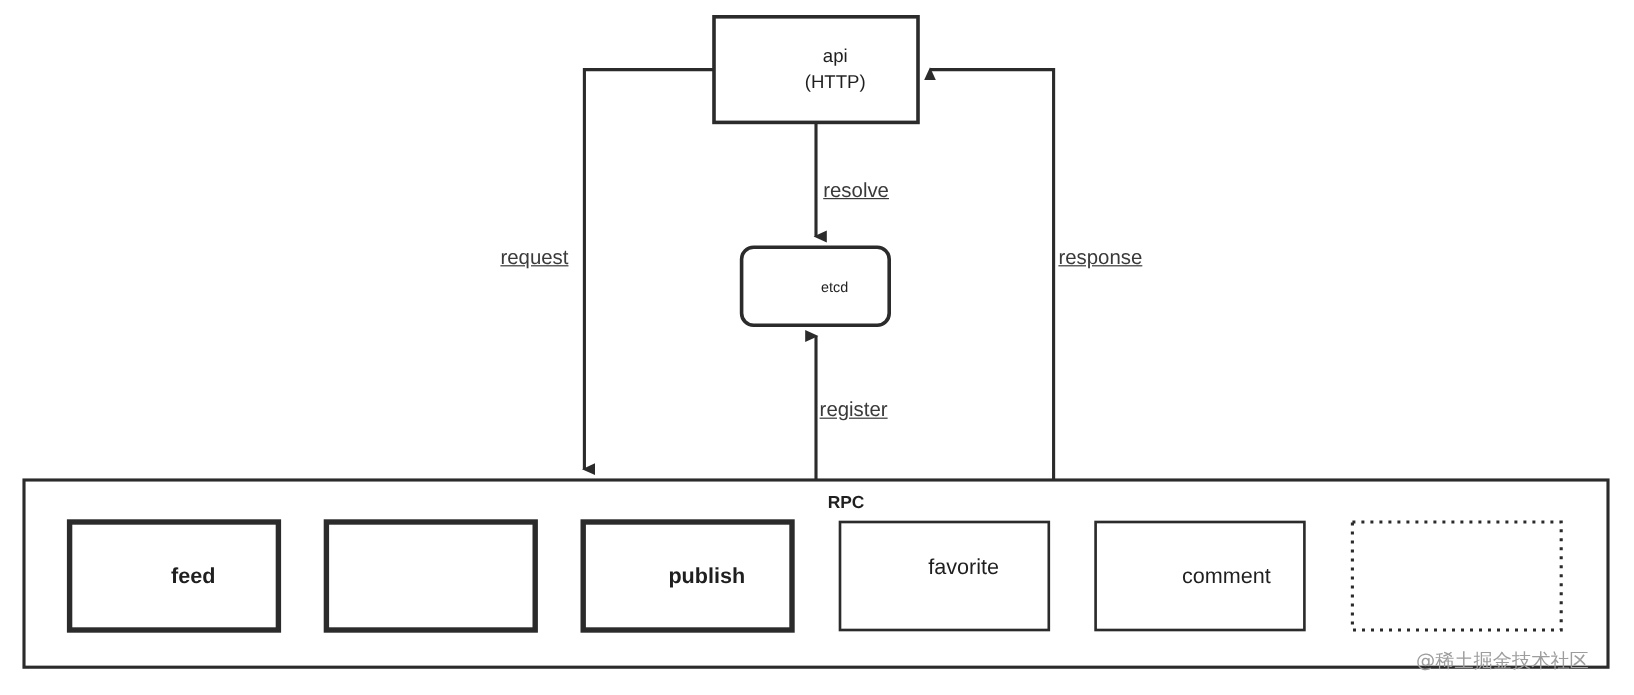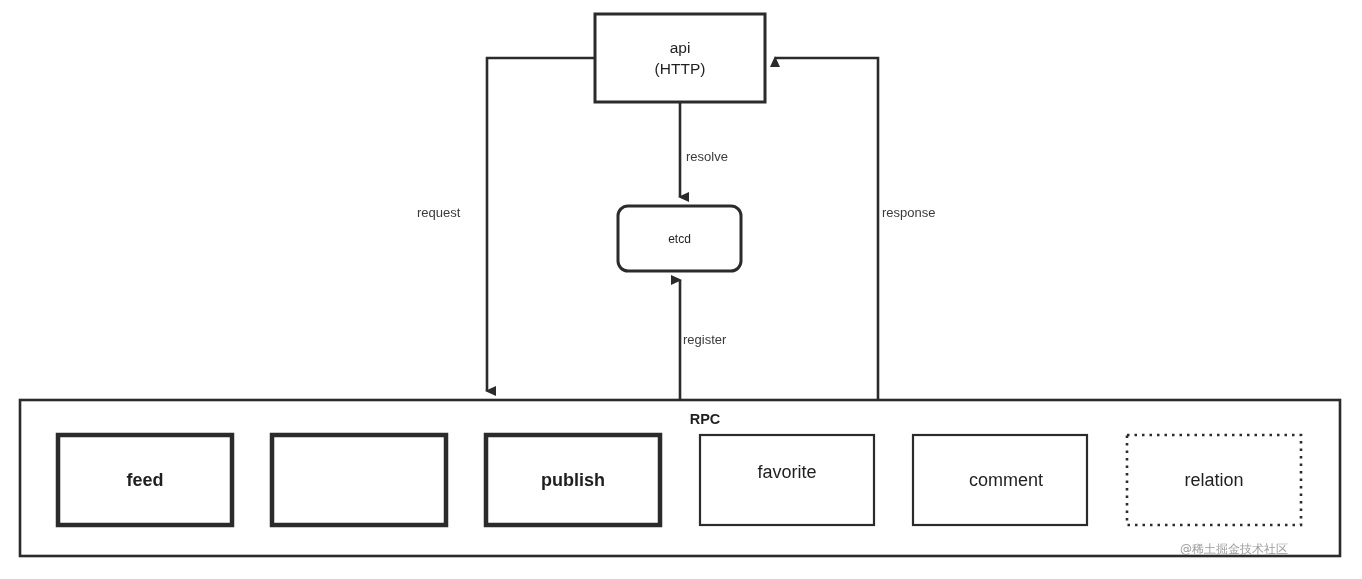--- a/index.html
+++ b/index.html
@@ -26,20 +26,21 @@
   }
   .node-label {
     position: absolute;
     display: flex;
     flex-direction: column;
     align-items: center;
     justify-content: center;
     text-align: center;
     color: #1f1f1f;
     pointer-events: none;
+    padding-left: 16px;
   }
   .api-label {
     font-size: 15.5px;
     line-height: 21px;
   }
   .etcd-label {
     font-size: 12px;
   }
   .svc-label {
     font-size: 18px;
@@ -50,27 +51,28 @@
   .rpc-title {
     position: absolute;
     font-size: 14.5px;
     font-weight: bold;
     color: #1f1f1f;
     text-align: center;
     margin-left: 24px;
   }
   .edge-label {
     position: absolute;
-    font-size: 13px;
+    font-size: 17px;
     color: #3a3a3a;
     white-space: nowrap;
+    text-decoration: underline;
   }
   .watermark {
     position: absolute;
-    font-size: 12px;
+    font-size: 16px;
     color: #9d9d9d;
     white-space: nowrap;
     font-family: "DejaVu Sans", sans-serif;
   }
 </style>
 </head>
 <body>
 
 <div id="canvas">
 
@@ -123,21 +125,20 @@
   </div>
 
   <div class="node-label etcd-label" style="left:618px; top:206px; width:123px; height:65px;">etcd</div>
 
   <div class="rpc-title" style="left:0px; top:411px; width:1362px;">RPC</div>
 
   <div class="node-label svc-label bold" style="left:58px; top:435px; width:174px; height:90px;">feed</div>
   <div class="node-label svc-label bold" style="left:486px; top:435px; width:174px; height:90px;">publish</div>
   <div class="node-label svc-label" style="left:700px; top:435px; width:174px; height:74px;">favorite</div>
   <div class="node-label svc-label" style="left:913px; top:435px; width:186px; height:90px;">comment</div>
-  <div class="node-label svc-label" style="left:1127px; top:435px; width:174px; height:90px;">relation</div>
 
   <div class="edge-label" style="left:417px; top:205px;">request</div>
   <div class="edge-label" style="left:882px; top:205px;">response</div>
   <div class="edge-label" style="left:686px; top:149px;">resolve</div>
   <div class="edge-label" style="left:683px; top:332px;">register</div>
 
   <div class="watermark" style="left:1180px; top:541px;">@稀土掘金技术社区</div>
 
 </div>
 

